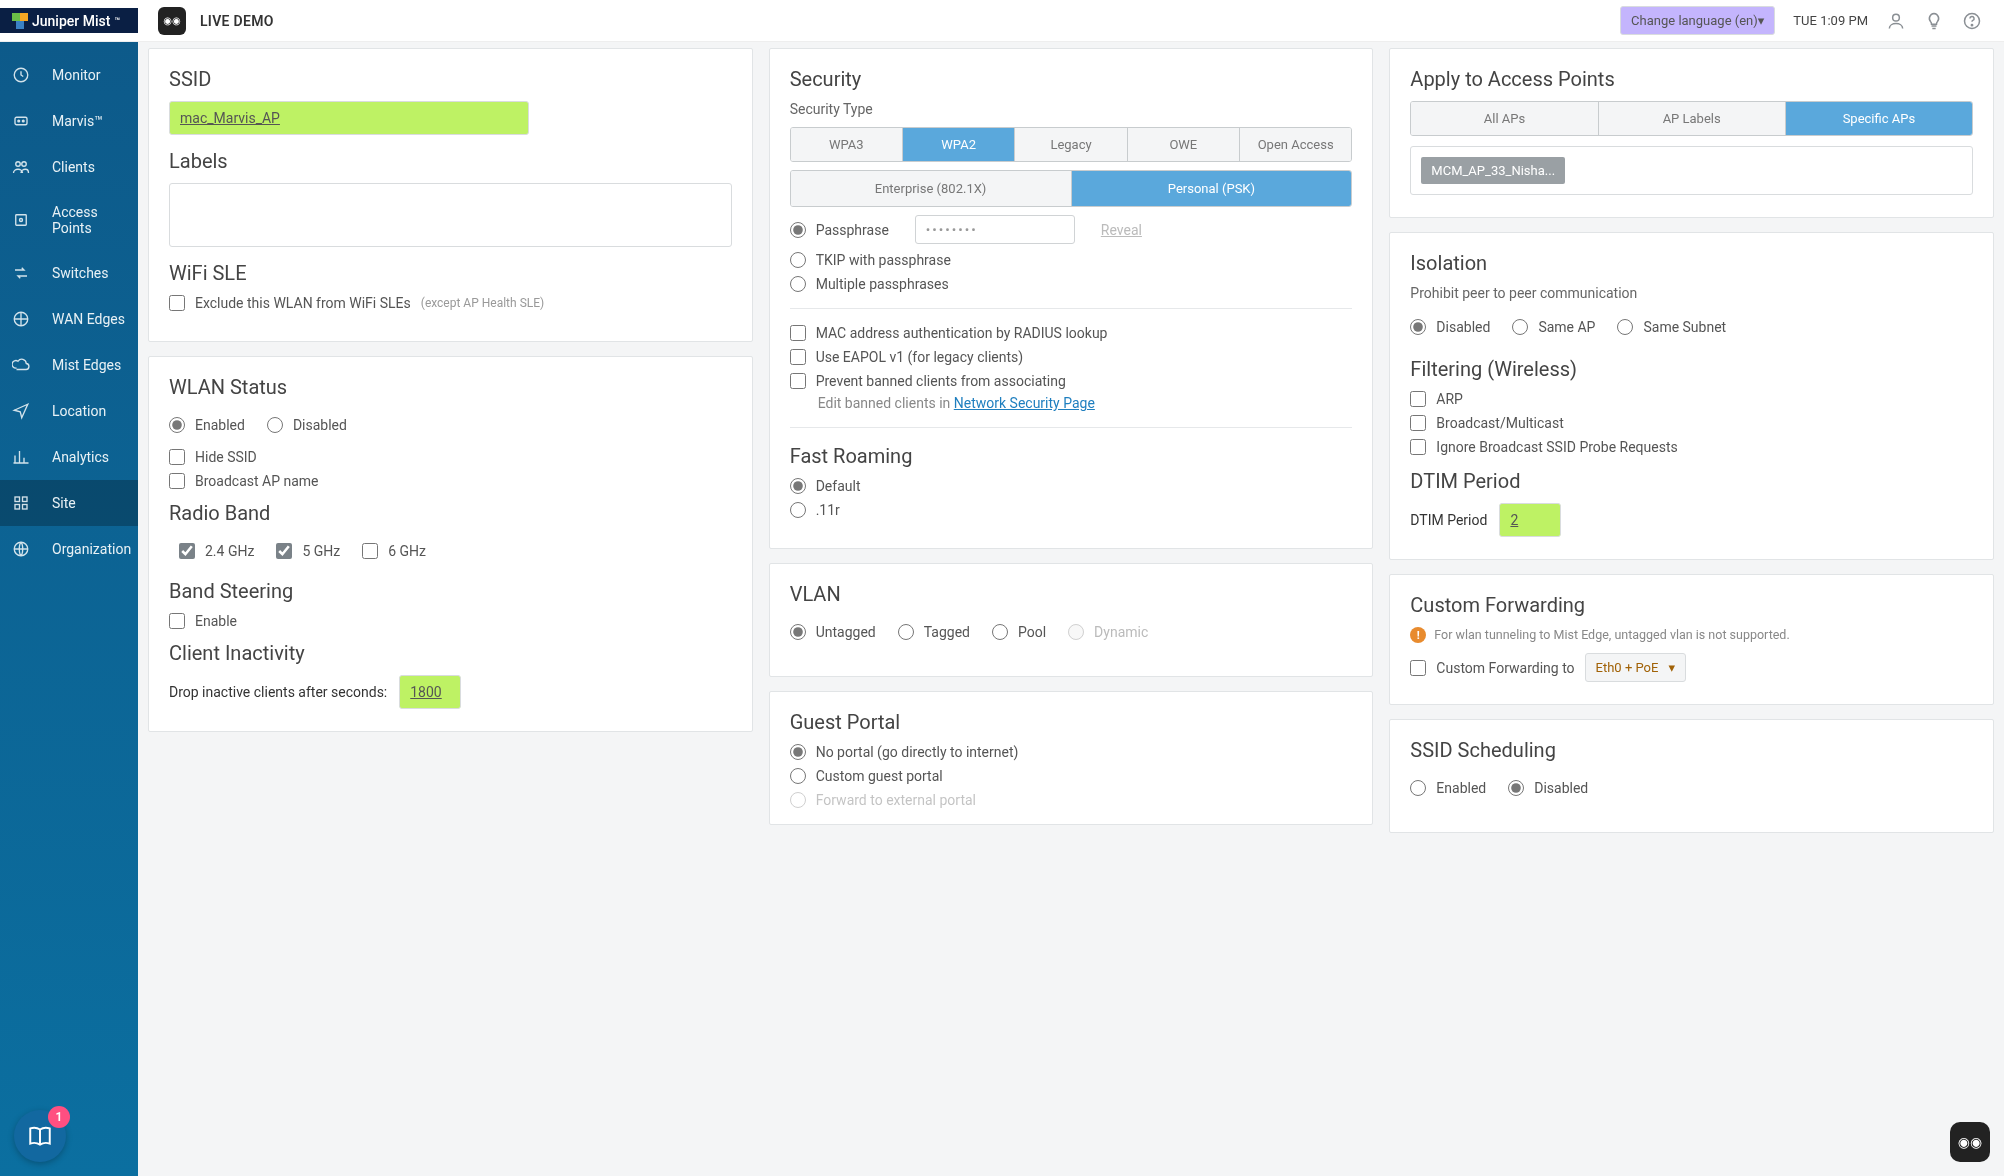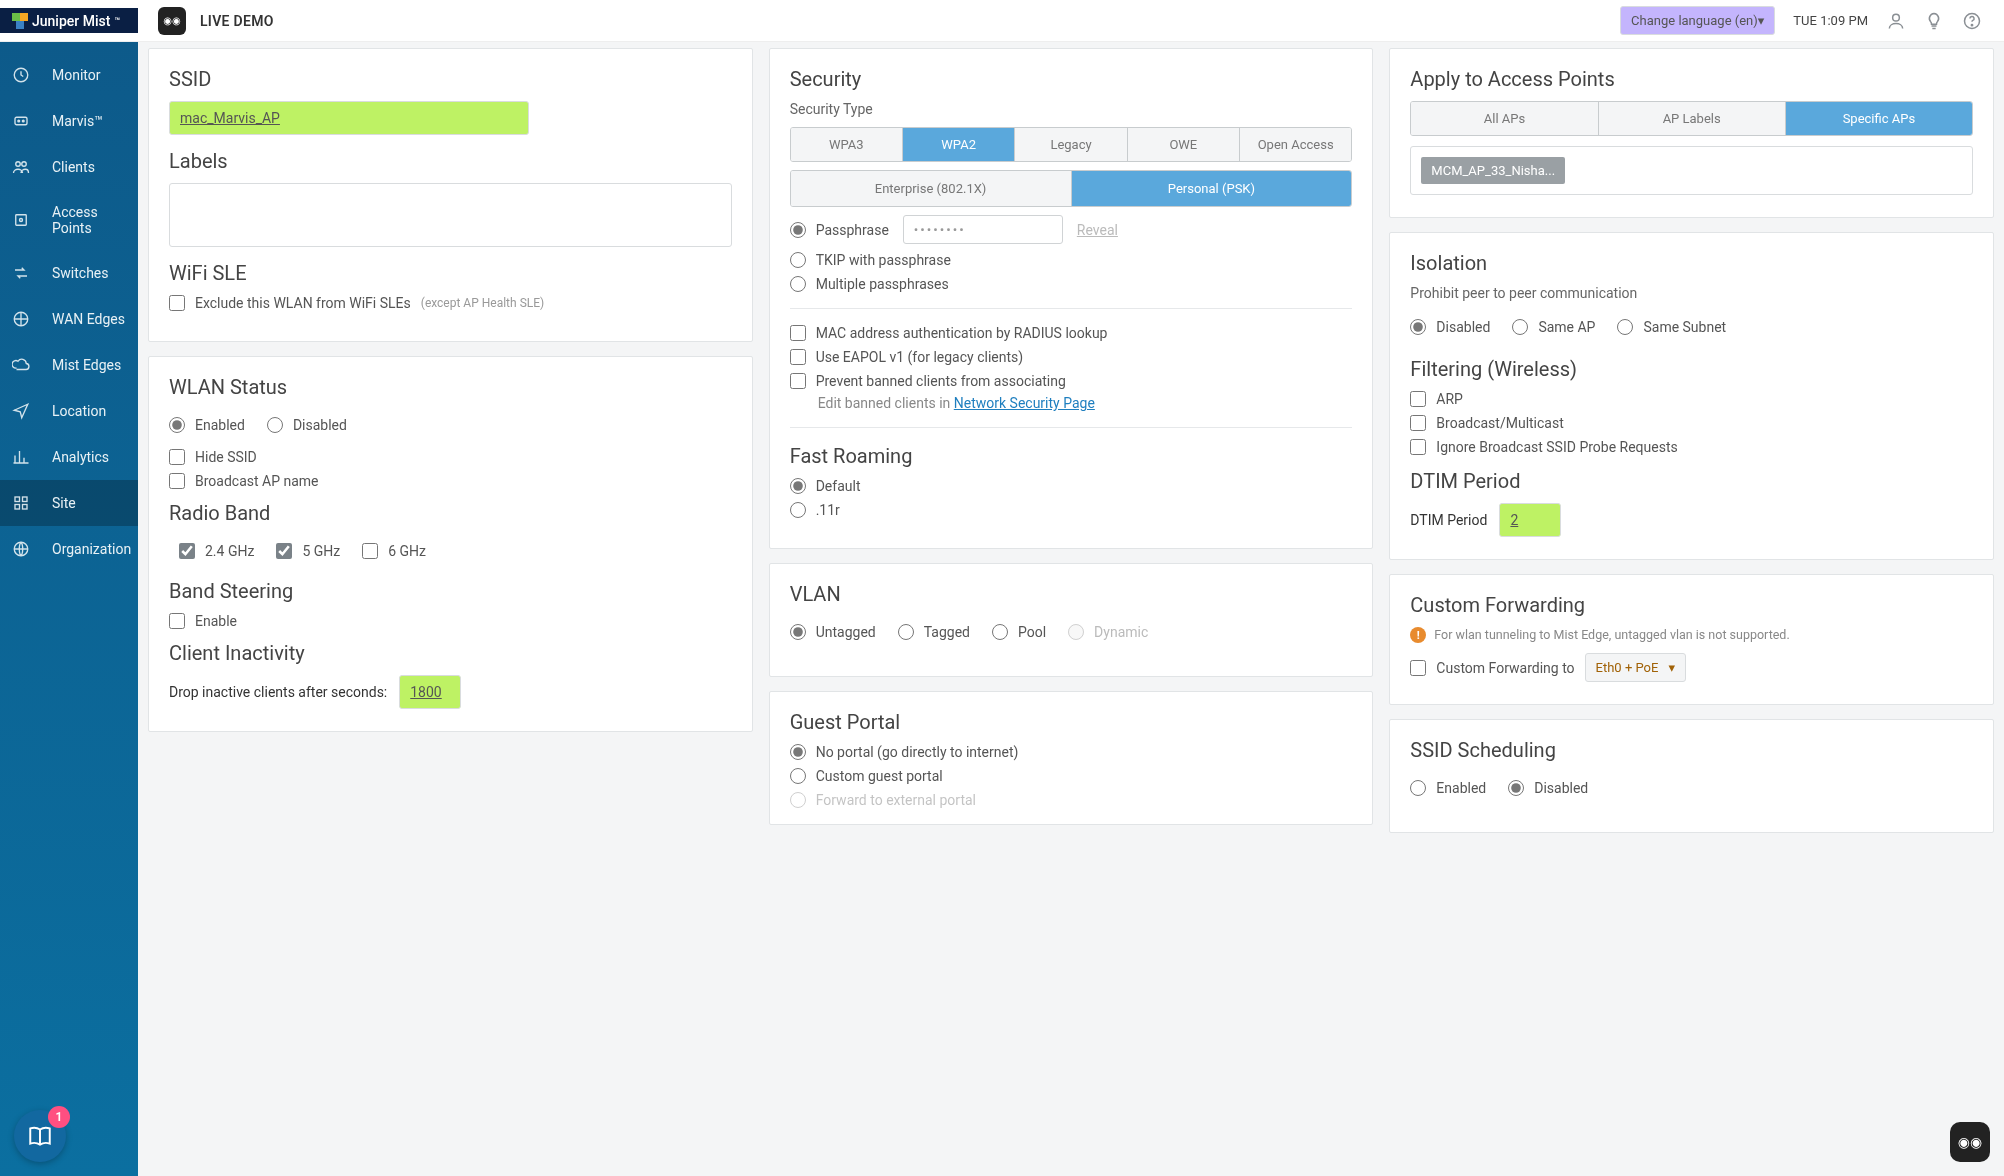--- a/index.html
+++ b/index.html
@@ -45,21 +45,21 @@
 input[type=checkbox], input[type=radio] { width: 16px; height: 16px; accent-color: #888; }
 input[type=checkbox].checked-gray { accent-color:#7a8288;}
 .radio-row input[type=radio]:checked { accent-color:#777;}
 
 .seg { display: flex; border: 1px solid #c8ccce; border-radius: 3px; overflow: hidden; margin: 8px 0; }
 .seg button { flex: 1; background: #f4f5f6; border: none; border-right: 1px solid #c8ccce; padding: 9px 8px; font-size: 13px; color: #777; cursor: pointer;}
 .seg button:last-child { border-right: none; }
 .seg button.active { background: #5aa8dc; color: #fff; }
 .seg.two button { padding: 10px 8px; }
 
-.pass-row { display:flex; align-items:center; gap:14px; margin: 8px 0;}
+.pass-row { display:flex; align-items:center; gap:26px; margin: 8px 0;}
 .pass-input { border:1px solid #d0d3d5; border-radius:3px; padding:6px 10px; width: 160px; background:#fff; color:#999; letter-spacing:2px;}
 .reveal { color:#bbb; text-decoration:underline; font-size:14px;}
 hr.sep { border:none; border-top:1px solid #e6e8ea; margin: 16px 0;}
 
 .indent { margin-left: 28px; color:#888; font-size:14px; margin-top:-2px; margin-bottom:8px;}
 .link { color:#1f7fbf; text-decoration:underline; cursor:pointer;}
 
 .chip { display:inline-block; background:#9aa0a4; color:#fff; padding:6px 10px; border-radius:2px; font-size:13px;}
 .chip-box { border:1px solid #d9dcde; border-radius:3px; padding:10px; margin-top:10px; min-height:48px;}
 

